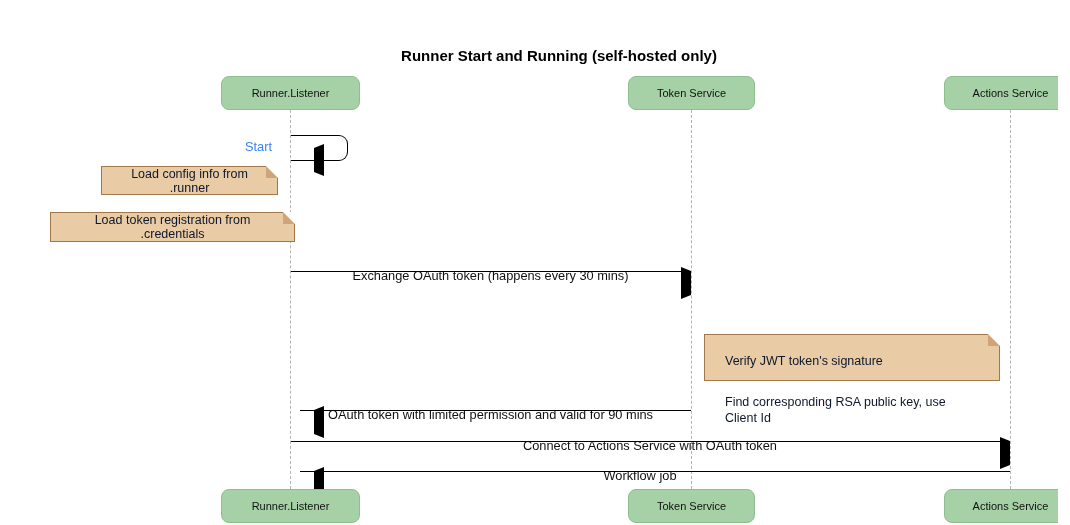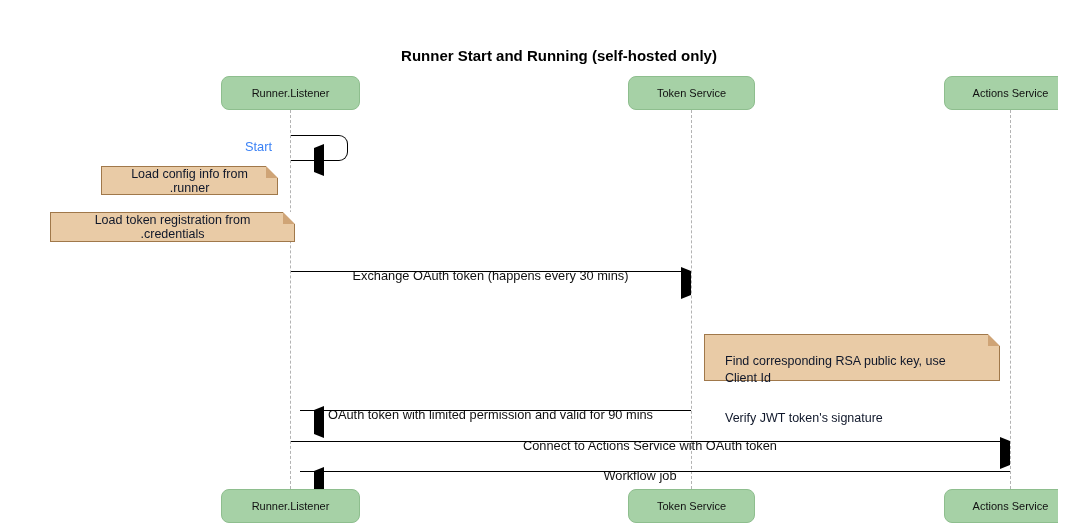--- a/index.html
+++ b/index.html
@@ -89,22 +89,22 @@
   <div class="note center" style="left:26px;top:188px;width:245px;height:30px;">
     <span>Load token registration from .credentials</span>
   </div>
 
   <div class="msg-label" style="left:266px;top:232px;width:401px;">Exchange OAuth token (happens every 30 mins)</div>
   <div class="msg-line" style="left:267px;top:247px;width:391px;"></div>
   <div class="arr right" style="left:657px;top:243px;"></div>
 
 
   <div class="note multiline" style="left:680px;top:310px;width:296px;height:47px;">
+    <span>Verify JWT token's signature</span>
     <span>Find corresponding RSA public key, use Client Id</span>
-    <span>Verify JWT token's signature</span>
   </div>
 
   <div class="msg-label" style="left:266px;top:371px;width:401px;">OAuth token with limited permission and valid for 90 mins</div>
   <div class="msg-line" style="left:276px;top:386px;width:391px;"></div>
   <div class="arr left" style="left:266px;top:382px;"></div>
 
   <div class="msg-label" style="left:266px;top:402px;width:720px;">Connect to Actions Service with OAuth token</div>
   <div class="msg-line" style="left:267px;top:417px;width:710px;"></div>
   <div class="arr right" style="left:976px;top:413px;"></div>
 

